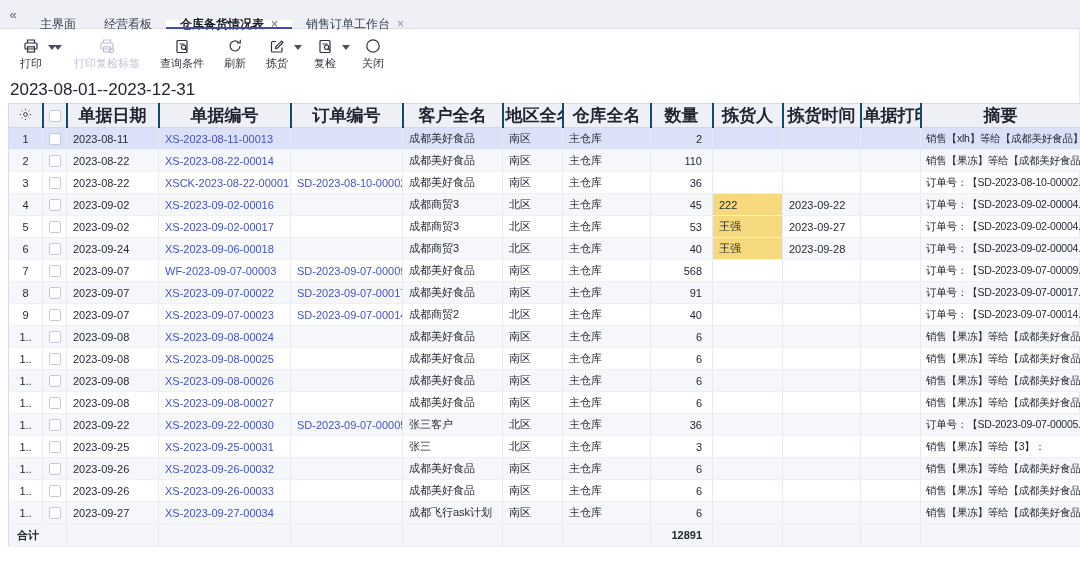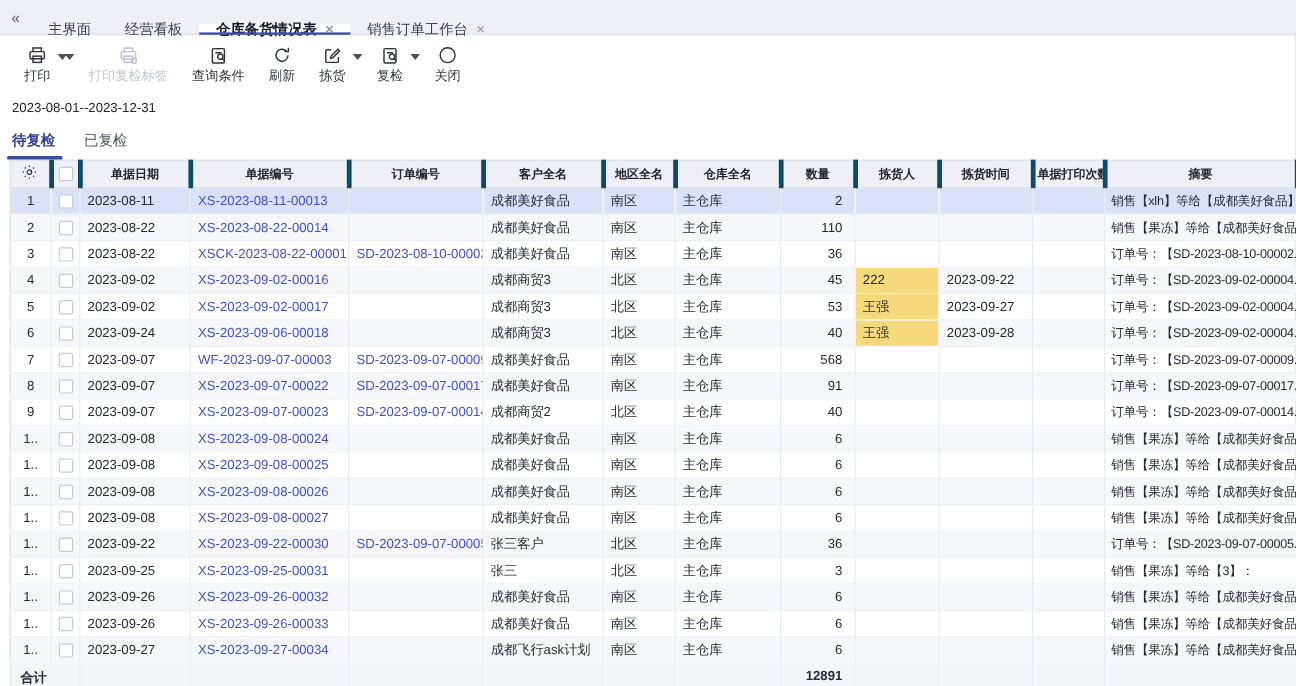--- a/index.html
+++ b/index.html
@@ -31,38 +31,38 @@
   .tbtn.disabled .tlabel { color:#c0c4d0; }
   .caret { width:0; height:0; border-left:4px solid transparent; border-right:4px solid transparent;
     border-top:5px solid #4a4e5a; margin:8px 2px 0 -4px; cursor:pointer; }
   svg.icon { width:16px; height:16px; }
   svg.icon * { stroke:#2f333d; stroke-width:1.2; fill:none; }
   .tbtn.disabled svg.icon * { stroke:#c0c4d0; }
 
   
   .filter-row { display:flex; align-items:center; justify-content:space-between;
     padding:4px 0 2px 2px; height:28px; }
-  .date-range { font-size:11px; color:#23262e; }
+  .date-range { font-size:17px; color:#23262e; }
   .search { display:flex; align-items:center; gap:4px; }
   .search-label { font-size:11.5px; color:#23262e; }
   .search-input { width:112px; height:21px; border:1px solid #b7c0da; border-radius:2px;
     font-size:11px; padding:0 4px; outline:none; }
 
   
   .subtabs { display:flex; gap:24px; padding:6px 0 0 2px; height:30px; }
   .subtab { font-size:12px; color:#4a4f5c; padding-bottom:7px; position:relative; cursor:pointer; }
   .subtab.active { color:#36418f; font-weight:bold; }
   .subtab.active::after { content:""; position:absolute; left:-4px; right:-6px; bottom:0;
     height:3px; background:#3b4c9b; border-radius:1px; }
 
   
   table.grid { border-collapse:collapse; table-layout:fixed; width:1064px;
     border:1px solid #d8dbe7; }
-  .grid th { background:#eef0f6; font-size:10px; font-weight:bold; color:#20242e;
-    height:23px; border-right:4px solid #0c4a6e; border-bottom:1px solid #d5d9e5;
+  .grid th { background:#eef0f6; font-size:17px; font-weight:bold; color:#20242e;
+    height:23px; border-right:2px solid #0c4a6e; border-bottom:1px solid #d5d9e5;
     text-align:center; padding:0 2px; white-space:nowrap; overflow:hidden; }
   .grid td { height:22px; font-size:11px; border-right:1px solid #e8eaf1;
     border-bottom:1px solid #eef0f5; padding:0 6px; white-space:nowrap; overflow:hidden; }
   .grid tr.alt td { background:#f6f7fa; }
   .grid tr.selected td { background:#dbe1f9; }
   td.c { text-align:center; padding:0 2px; }
   td.r { text-align:right; padding-right:10px; }
   td.link { color:#4350cc; cursor:pointer; }
   td.hl { background:#f6d97c !important; }
   td.summary { font-size:10.5px; letter-spacing:-0.2px; padding-left:5px; }
@@ -170,24 +170,20 @@
           </svg>
         </span>
         <span class="tlabel">关闭</span>
       </div>
     </div>
 
   <div class="filter-row">
     <span class="date-range">2023-08-01--2023-12-31</span>
   </div>
 
-  <div class="subtabs">
-      <div class="subtab active">待复检</div>
-      <div class="subtab">已复检</div>
-    </div>
 
   <table class="grid">
     <colgroup>
       <col style="width:34px">
         <col style="width:24px">
         <col style="width:92px">
       <col style="width:132px">
         <col style="width:112px">
         <col style="width:100px">
       <col style="width:60px">

